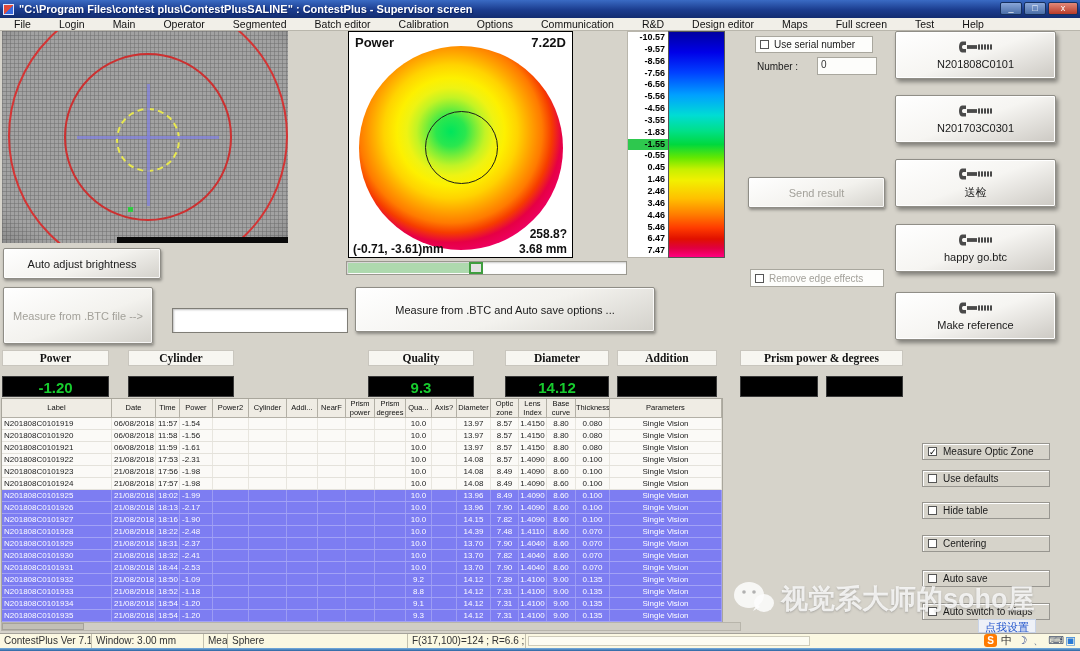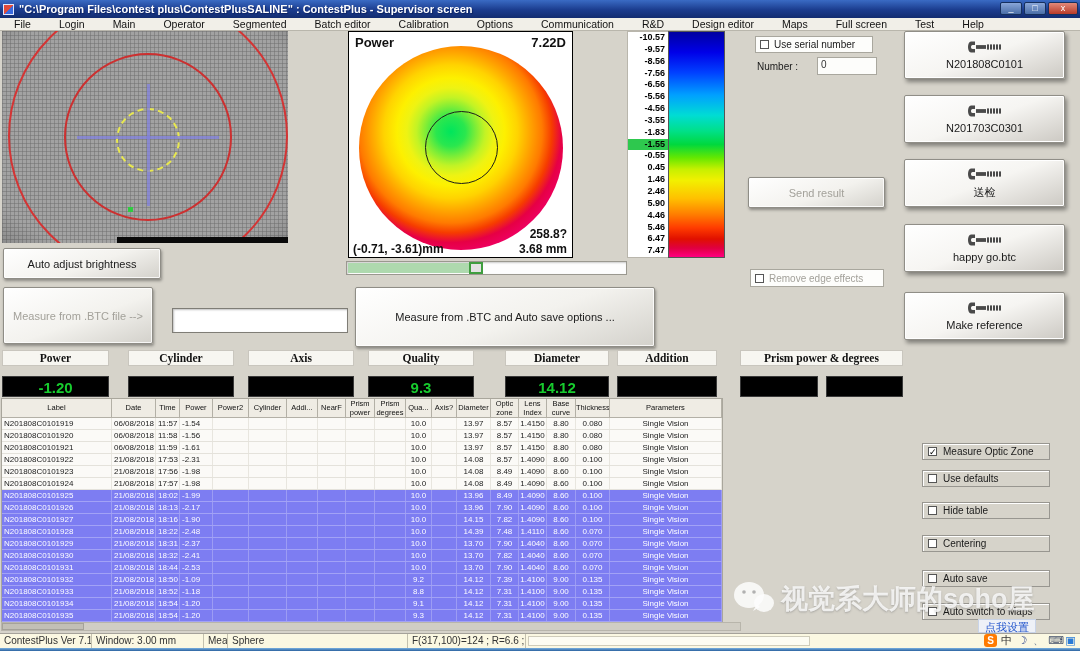--- a/index.html
+++ b/index.html
@@ -92,21 +92,21 @@
   .cbx-label{font-size:10px;margin-left:5px;white-space:nowrap;color:#1a1a1a;}
   .cbx-label.dis{color:#a3a19a;}
   .num-label{position:absolute;left:757px;top:61px;font-size:10px;color:#1a1a1a;}
   .num-input{position:absolute;left:817px;top:57px;width:60px;height:18px;background:#fdfdfb;
     border:1px solid #a9a79e;font-size:10px;padding:1px 3px;color:#333;}
 
   
   .side-btn{position:absolute;left:895px;width:161px;height:48px;border:1px solid #908e87;border-radius:2px;
     background:linear-gradient(160deg,#ffffff 0%,#f6f5f2 50%,#ccc9c3 100%);
     box-shadow:2px 3px 4px rgba(0,0,0,.4), inset 0 0 0 1px #fff;
-    display:flex;flex-direction:column;align-items:center;justify-content:center;gap:4px;margin-left:9px;}
+    display:flex;flex-direction:column;align-items:center;justify-content:center;gap:4px;}
   .side-btn-label{font-size:11px;color:#1a1a1a;}
 
   
   .rgroup{position:absolute;top:350px;}
   .rlabel{height:16px;background:#f7f6f1;border:1px solid #c9c6be;text-align:center;
     font-family:"Liberation Serif","DejaVu Serif",serif;font-weight:bold;font-size:11.5px;line-height:14px;color:#111;}
   .rlcd{margin-top:10px;height:21px;background:#000;color:#17cc2e;font-weight:bold;font-size:15px;
     text-align:center;line-height:21px;border:1px solid #3a3a3a;}
   .prism-lcds{margin-top:10px;display:flex;gap:8px;}
   .prism-lcds .rlcd{margin-top:0;flex:1;}
@@ -200,21 +200,21 @@
     <div class="ring yellow" data-name="optic-zone-circle"></div>
     <div class="xhair-h" data-name="crosshair-horizontal"></div>
     <div class="xhair-v" data-name="crosshair-vertical"></div>
     <div class="green-dot" data-name="marker-dot"></div>
     <div class="cam-blackbar" data-name="camera-mask-bar"></div>
   </div>
 
   <div class="btn3d" style="left:3px;top:248px;width:158px;height:31px;" data-name="auto-adjust-brightness-button">Auto adjust brightness</div>
   <div class="btn3d disabled" style="left:3px;top:287px;width:150px;height:57px;" data-name="measure-btc-file-button">Measure from .BTC file --&gt;</div>
   <div class="btc-input" data-name="btc-path-input"></div>
-  <div class="btn3d" style="left:355px;top:287px;width:300px;height:60px;" data-name="measure-btc-auto-save-button">Measure from .BTC and Auto save options ...</div>
+  <div class="btn3d" style="left:355px;top:287px;width:300px;height:45px;" data-name="measure-btc-auto-save-button">Measure from .BTC and Auto save options ...</div>
 
   <div class="map-panel" data-name="power-map-panel">
     <span class="map-title" data-name="map-title">Power</span>
     <span class="map-power" data-name="map-power-value">7.22D</span>
     <div class="map-circle" data-name="power-heatmap"></div>
     <div class="map-inner-ring" data-name="optic-zone-outline"></div>
     <span class="map-coord" data-name="map-position-value">(-0.71, -3.61)mm</span>
     <span class="map-angle" data-name="map-angle-value">258.8?</span>
     <span class="map-size" data-name="map-size-value">3.68 mm</span>
   </div>
@@ -232,21 +232,21 @@
       <div class="scale-row" data-name="scale-value">-6.56</div>
       <div class="scale-row" data-name="scale-value">-5.56</div>
       <div class="scale-row" data-name="scale-value">-4.56</div>
       <div class="scale-row" data-name="scale-value">-3.55</div>
       <div class="scale-row" data-name="scale-value">-1.83</div>
       <div class="scale-row hl" data-name="scale-value">-1.55</div>
       <div class="scale-row" data-name="scale-value">-0.55</div>
       <div class="scale-row" data-name="scale-value">0.45</div>
       <div class="scale-row" data-name="scale-value">1.46</div>
       <div class="scale-row" data-name="scale-value">2.46</div>
-      <div class="scale-row" data-name="scale-value">5.90</div>
+      <div class="scale-row" data-name="scale-value">3.46</div>
       <div class="scale-row" data-name="scale-value">4.46</div>
       <div class="scale-row" data-name="scale-value">5.46</div>
       <div class="scale-row" data-name="scale-value">6.47</div>
       <div class="scale-row" data-name="scale-value">7.47</div>
     </div>
   <div class="scale-bar" data-name="color-scale-bar"></div>
 
   <div class="cbx-box" style="left:755px;top:36px;width:118px;height:17px;" data-name="use-serial-number-checkbox">
     <span class="cb" data-name="checkbox-icon"></span>
     <span class="cbx-label" data-name="use-serial-number-label">Use serial number</span>
@@ -332,24 +332,20 @@
         <span class="side-btn-label" data-name="side-button-label">Make reference</span>
       </div>
     </div>
 
   <div class="rgroup" style="left:2px;width:107px;" data-name="result-power">
     <div class="rlabel" data-name="result-label">Power</div>
     <div class="rlcd" data-name="result-lcd">-1.20</div>
   </div>
   <div class="rgroup" style="left:128px;width:106px;" data-name="result-cylinder">
     <div class="rlabel" data-name="result-label">Cylinder</div>
-    <div class="rlcd" data-name="result-lcd"></div>
-  </div>
-  <div class="rgroup" style="left:248px;width:106px;" data-name="result-axis">
-    <div class="rlabel" data-name="result-label">Axis</div>
     <div class="rlcd" data-name="result-lcd"></div>
   </div>
   <div class="rgroup" style="left:368px;width:106px;" data-name="result-quality">
     <div class="rlabel" data-name="result-label">Quality</div>
     <div class="rlcd" data-name="result-lcd">9.3</div>
   </div>
   <div class="rgroup" style="left:505px;width:104px;" data-name="result-diameter">
     <div class="rlabel" data-name="result-label">Diameter</div>
     <div class="rlcd" data-name="result-lcd">14.12</div>
   </div>

